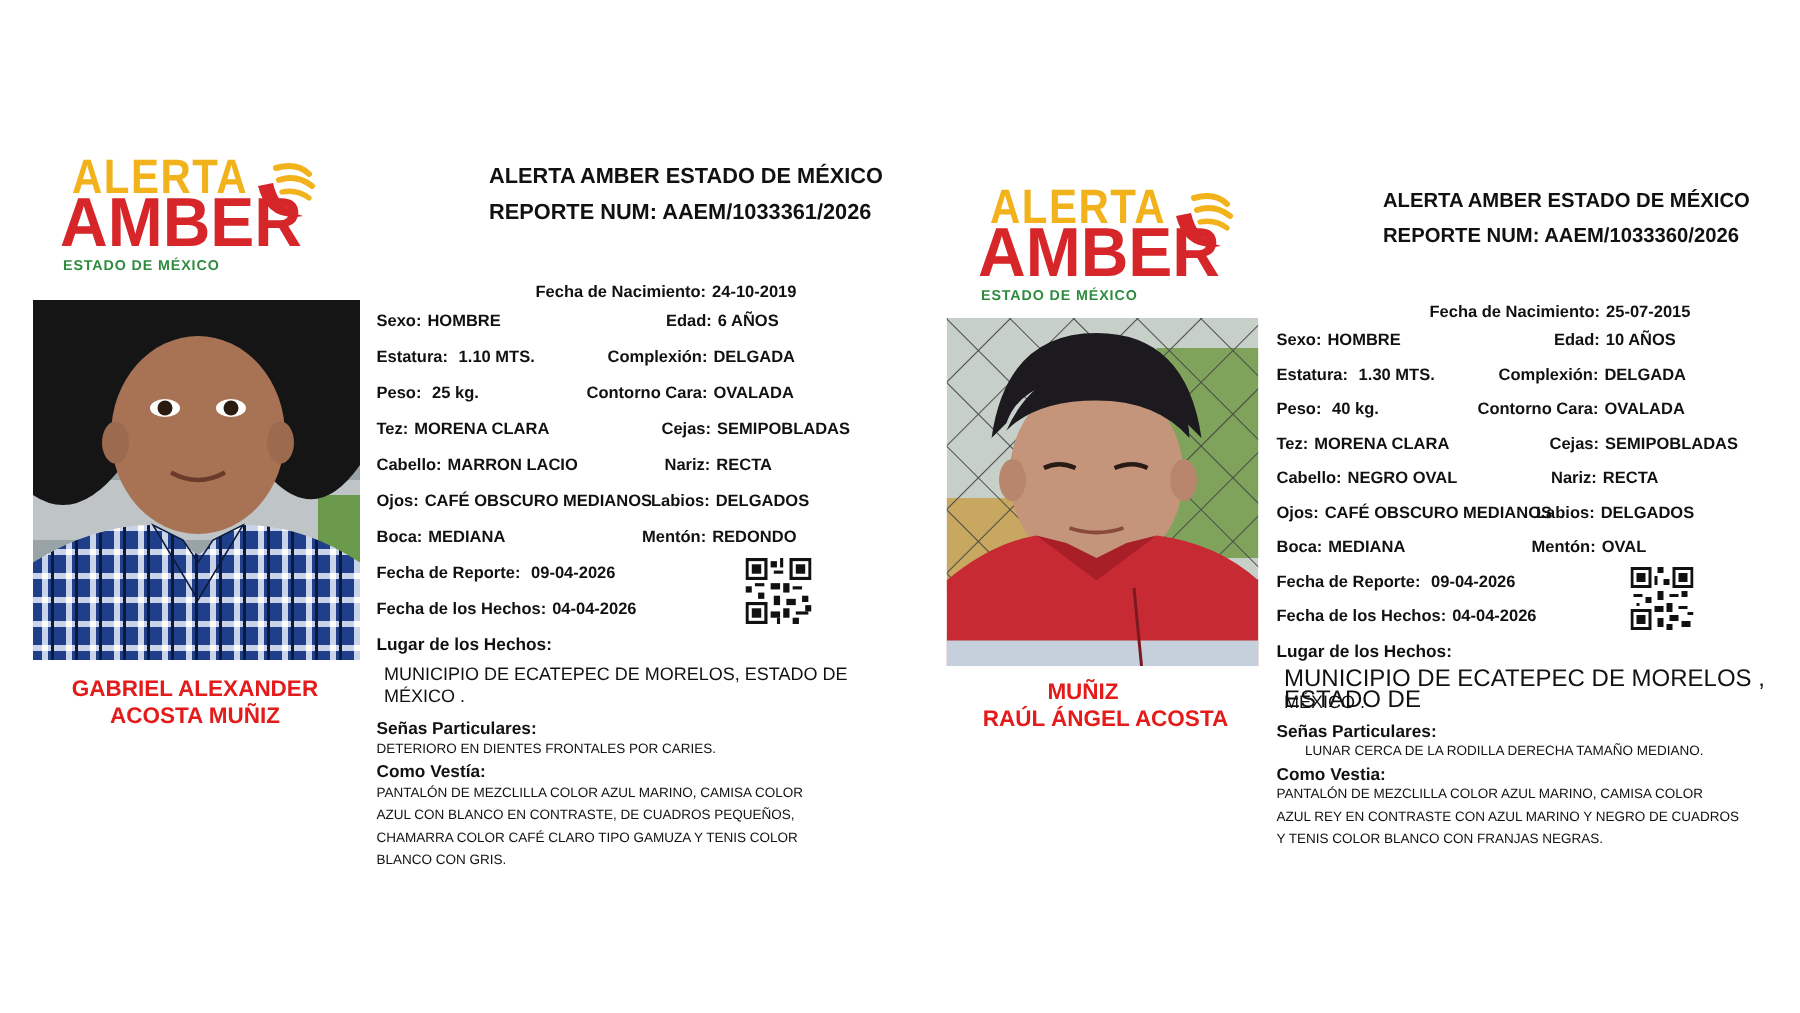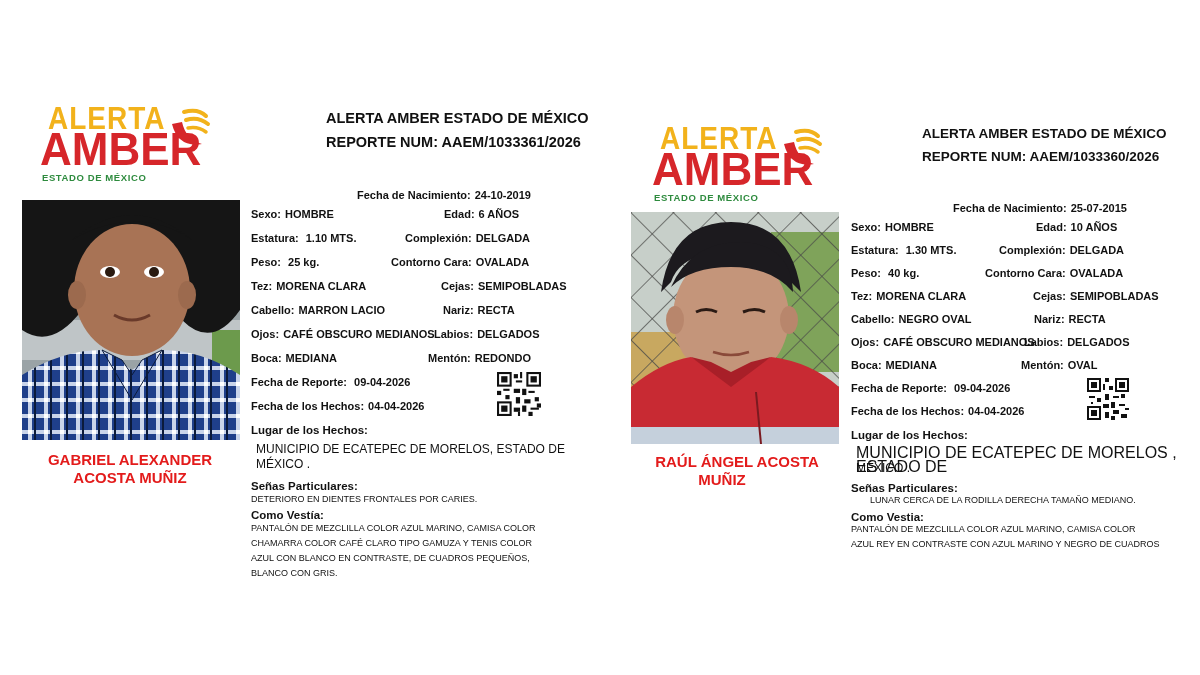--- a/index.html
+++ b/index.html
@@ -153,22 +153,22 @@
   <div class="sec" style="left:251px;top:424px;">Lugar de los Hechos:</div>
   <div class="txt" style="left:256px;top:442px;font-size:12px;">MUNICIPIO DE ECATEPEC DE MORELOS, ESTADO DE</div>
   <div class="txt" style="left:256px;top:457px;font-size:12px;">MÉXICO .</div>
 
   <div class="sec" style="left:251px;top:480px;">Señas Particulares:</div>
   <div class="small" style="left:251px;top:492px;">DETERIORO EN DIENTES FRONTALES POR CARIES.</div>
 
   <div class="sec" style="left:251px;top:509px;">Como Vestía:</div>
   <div class="small" style="left:251px;top:521px;width:310px;">
     <div>PANTALÓN DE MEZCLILLA COLOR AZUL MARINO, CAMISA  COLOR</div>
+    <div>AZUL   CON BLANCO EN CONTRASTE, DE CUADROS PEQUEÑOS,</div>
     <div>CHAMARRA  COLOR CAFÉ CLARO TIPO GAMUZA Y TENIS  COLOR</div>
-    <div>AZUL   CON BLANCO EN CONTRASTE, DE CUADROS PEQUEÑOS,</div>
     <div>BLANCO CON GRIS.</div>
   </div>
 </div>
 
 <div>
 
   <div class="logo" style="left:652px;top:120px;">
     <span class="alerta">ALERTA</span>
     <span class="amber">AMBER</span>
     <span class="estado">ESTADO DE MÉXICO</span>
@@ -204,22 +204,22 @@
       <path d="M112 100 Q124 95 134 100" stroke="#2a1a14" stroke-width="3" fill="none"></path>
       <path d="M82 140 Q100 146 118 140" stroke="#8a4a3a" stroke-width="2.5" fill="none"></path>
       <path d="M0 232 V175 Q30 150 60 145 L100 170 L140 145 Q180 150 208 175 V232 Z" fill="#c82a33"></path>
       <path d="M60 145 L100 175 L140 145 L120 150 L100 160 L80 150 Z" fill="#a81f28"></path>
       <rect x="0" y="215" width="208" height="17" fill="#c5d0dc"></rect>
       <line x1="125" y1="180" x2="130" y2="232" stroke="#7a1a20" stroke-width="2"></line>
     </svg>
   </div>
 
   <div class="name" style="left:632px;top:453px;width:210px;">
+    <div style="padding-right:30px;">MUÑIZ</div>
     <div>RAÚL ÁNGEL ACOSTA</div>
-    <div style="padding-right:30px;">MUÑIZ</div>
   </div>
 
   <div class="f" style="left:953px;top:202px;">
     <span>Fecha de Nacimiento:</span><span class="val">25-07-2015</span>
   </div>
 
   <div class="f" style="left:851px;top:221px;"><span>Sexo:</span><span class="val">HOMBRE</span></div>
   <div class="f" style="left:1036px;top:221px;"><span>Edad:</span><span class="val">10 AÑOS</span></div>
 
   <div class="f" style="left:851px;top:244px;"><span>Estatura:</span><span class="val"> 1.30 MTS.</span></div>
@@ -279,14 +279,15 @@
   <div class="txt" style="left:856px;top:446px;font-size:16px;">MUNICIPIO DE ECATEPEC DE MORELOS , ESTADO DE</div>
   <div class="txt" style="left:856px;top:461px;font-size:12px;">MÉXICO .</div>
 
   <div class="sec" style="left:851px;top:482px;">Señas Particulares:</div>
   <div class="small" style="left:851px;top:493px;margin-left:19px;">LUNAR CERCA DE LA RODILLA DERECHA TAMAÑO MEDIANO.</div>
 
   <div class="sec" style="left:851px;top:511px;">Como Vestia:</div>
   <div class="small" style="left:851px;top:522px;width:316px;">
     <div>PANTALÓN  DE  MEZCLILLA  COLOR  AZUL  MARINO,  CAMISA    COLOR</div>
     <div>AZUL REY EN CONTRASTE CON AZUL MARINO Y NEGRO DE CUADROS</div>
+    <div>Y TENIS  COLOR BLANCO CON FRANJAS NEGRAS.</div>
   </div>
 </div>
 
 </body></html>

